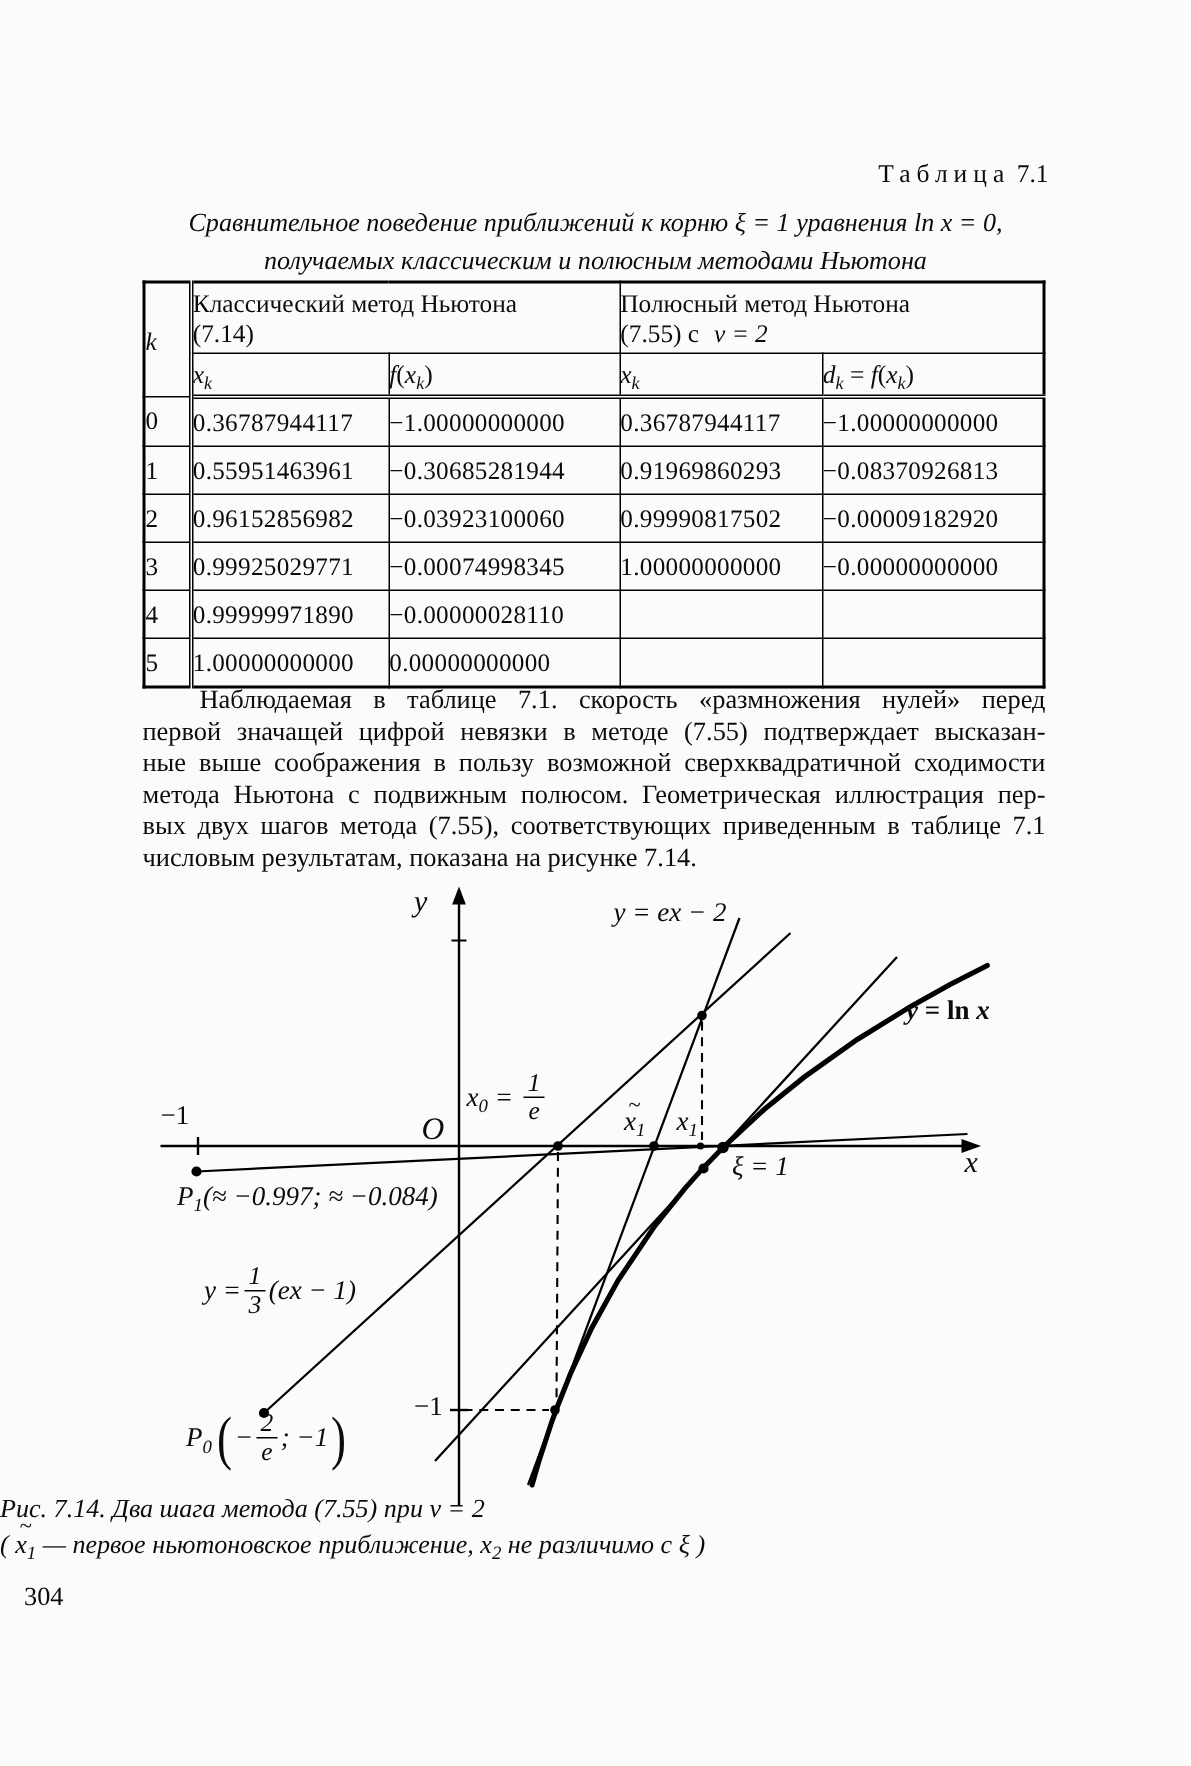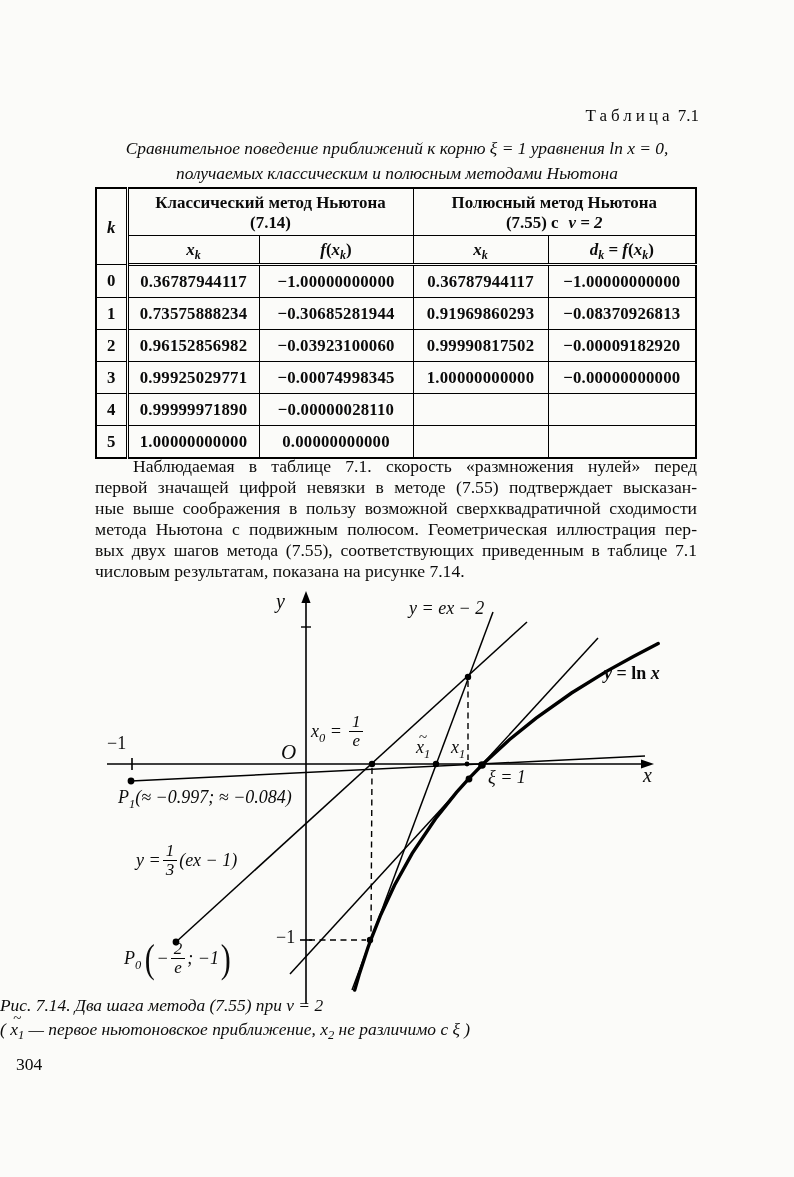--- a/index.html
+++ b/index.html
@@ -13,22 +13,22 @@
     font-size:17px; }
   .tbl-label .sp{letter-spacing:4px;}
   .title{position:absolute; left:60px; width:674px; text-align:center;
     font-style:italic; font-size:17.4px; line-height:24px;}
   .title.l1{top:136px;}
   .title.l2{top:161px;}
   
   table.cmp{position:absolute; left:95px; top:187px; width:601px;
     border-collapse:collapse; table-layout:fixed;
     border:2.6px solid #000;}
-  table.cmp th, table.cmp td{border:1.6px solid #000; padding:0; text-align:center;
-    font-weight:bold; font-size:16.8px; overflow:hidden;}
+  table.cmp th, table.cmp td{border:1.6px solid #000; padding:0; text-align:left;
+    font-weight:normal; font-size:16.8px; overflow:hidden;}
   table.cmp .kcol{border-right:3.6px double #000; font-style:italic; font-size:18px;}
   table.cmp thead tr.subhdr th{border-bottom:3.6px double #000; height:27px; font-size:17px;}
   table.cmp thead tr.grphdr th{height:44px; line-height:20px; font-size:16.9px; padding-top:2px;}
   table.cmp tbody td{height:31px; letter-spacing:0.2px;}
   table.cmp i{font-style:italic;}
   table.cmp sub{font-size:12px; font-style:italic; line-height:0;}
   .nu{font-style:italic; margin-left:10px;}
   
   .para{position:absolute; left:95px; top:456px; width:602px;
     font-size:17.6px; line-height:20.9px;}
@@ -103,21 +103,21 @@
     <tbody>
       <tr>
         <td class="kcol" style="font-style:normal;font-size:16.8px">0</td>
         <td>0.36787944117</td>
         <td>−1.00000000000</td>
         <td>0.36787944117</td>
         <td>−1.00000000000</td>
       </tr>
       <tr>
         <td class="kcol" style="font-style:normal;font-size:16.8px">1</td>
-        <td>0.73575888234</td>
+        <td>0.55951463961</td>
         <td>−0.30685281944</td>
         <td>0.91969860293</td>
         <td>−0.08370926813</td>
       </tr>
       <tr>
         <td class="kcol" style="font-style:normal;font-size:16.8px">2</td>
         <td>0.96152856982</td>
         <td>−0.03923100060</td>
         <td>0.99990817502</td>
         <td>−0.00009182920</td>

